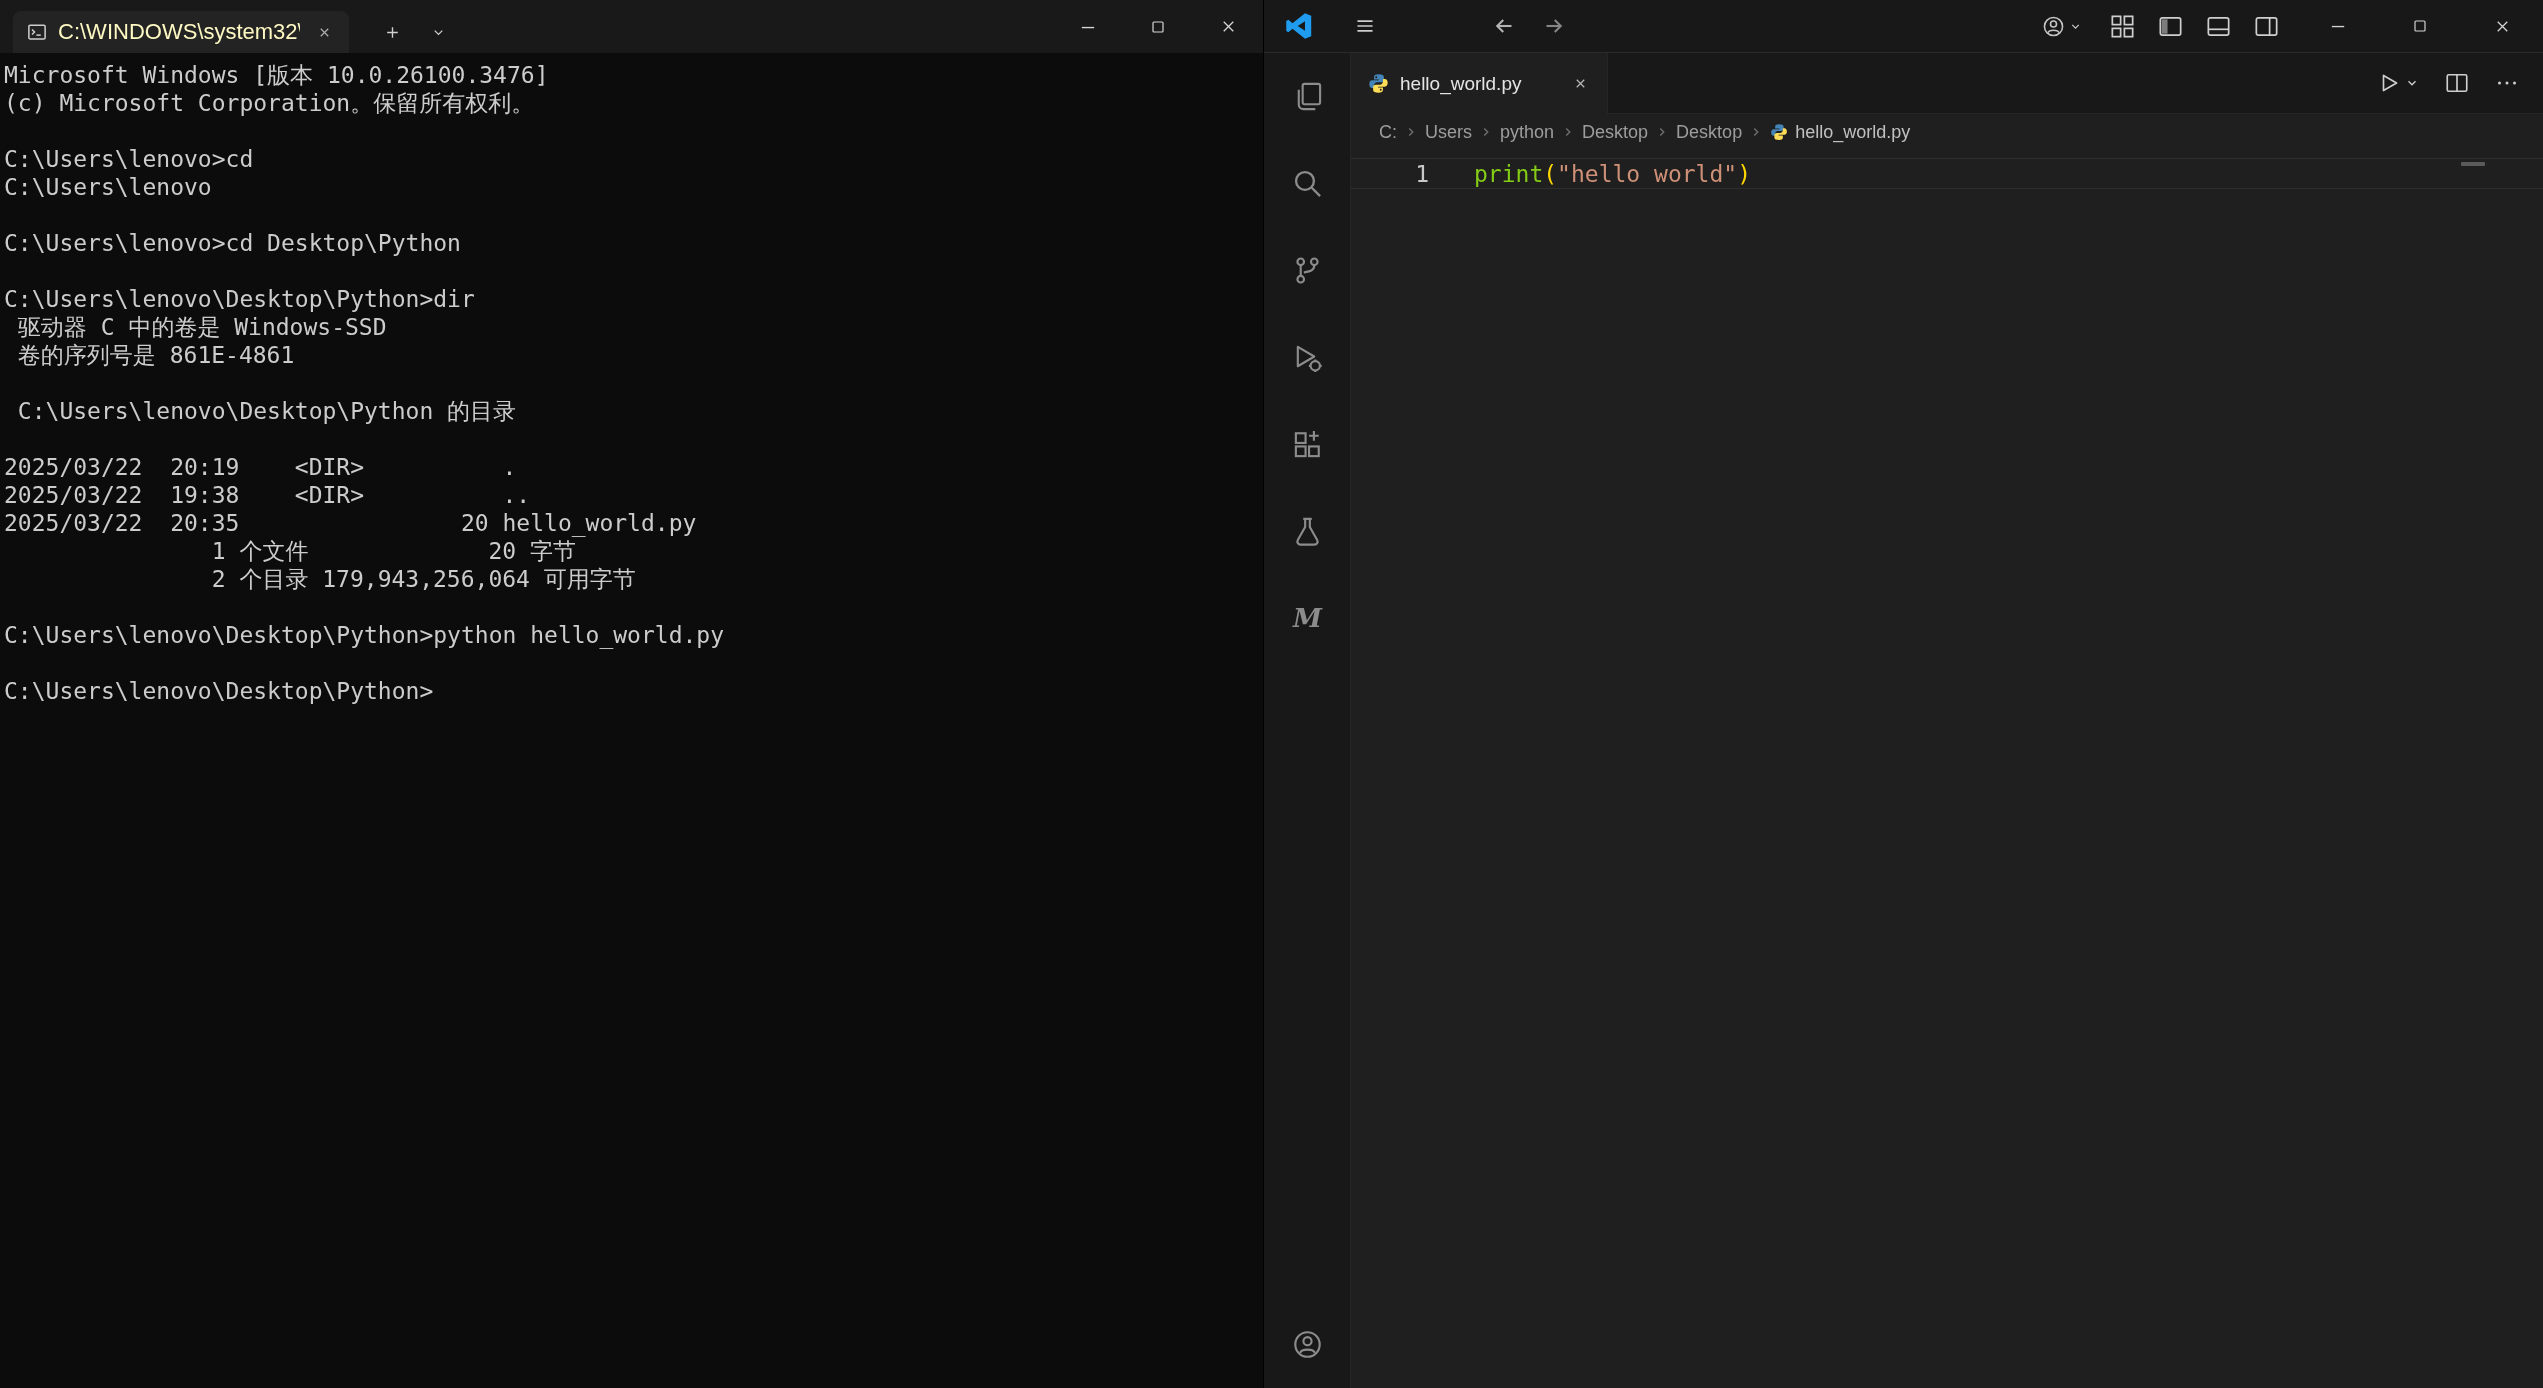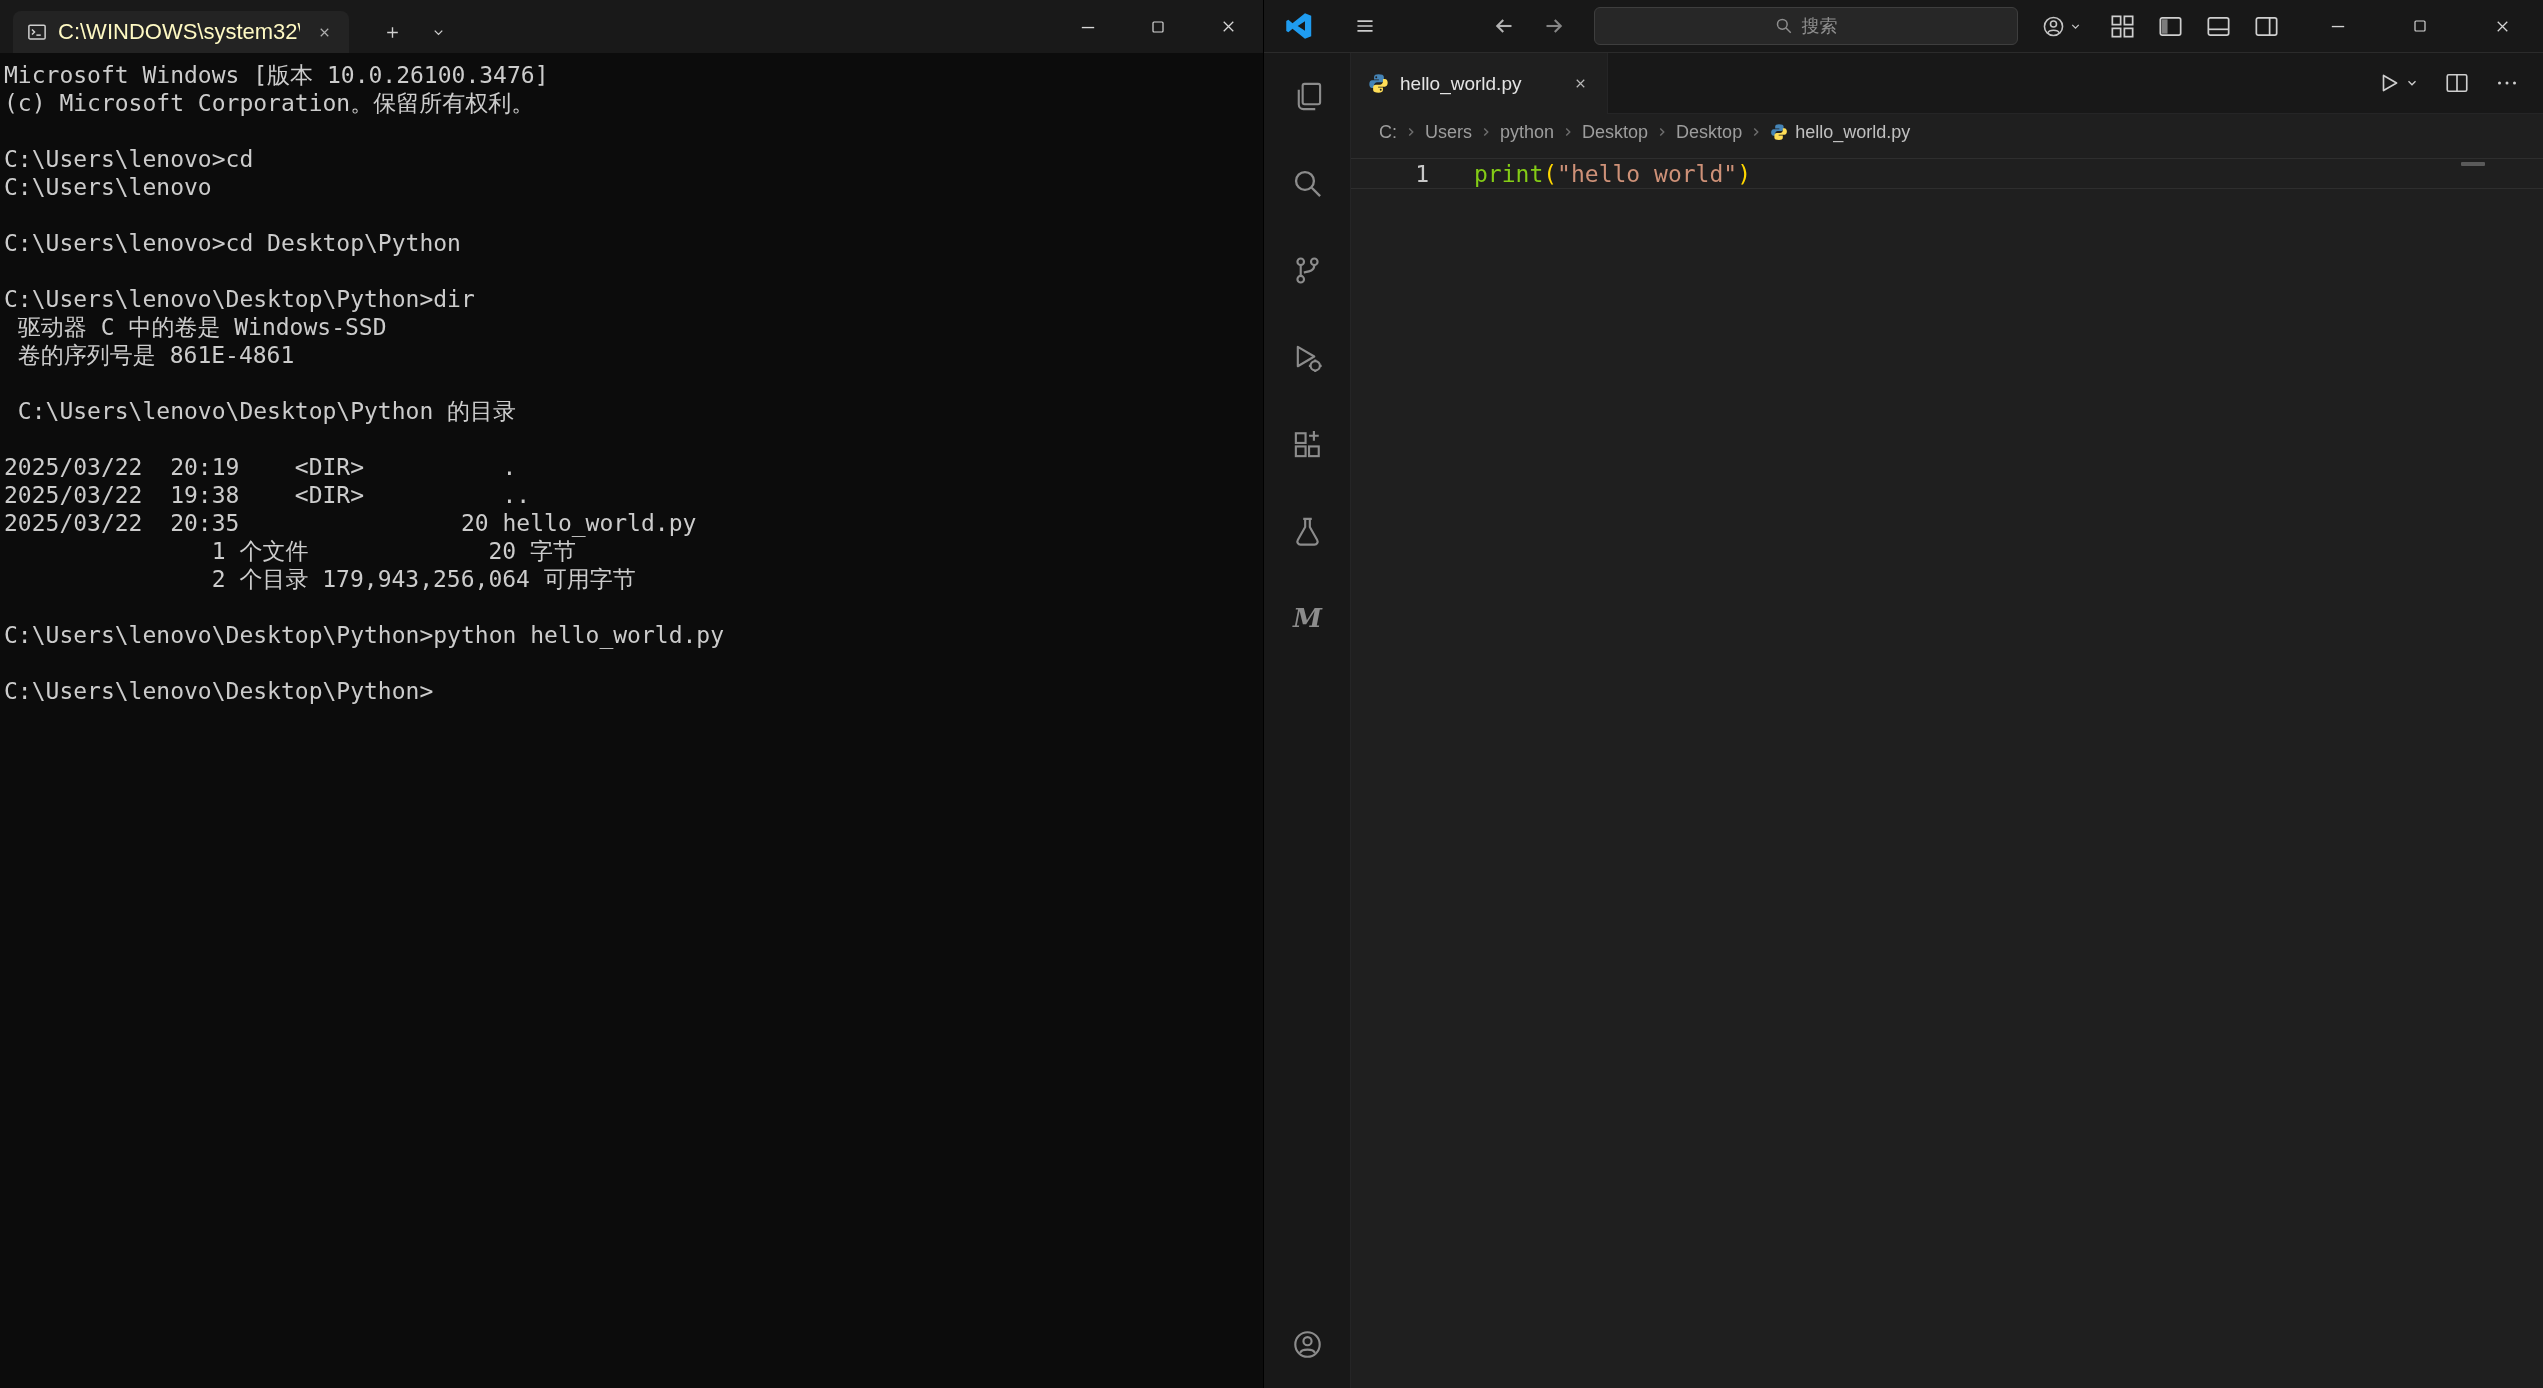--- a/index.html
+++ b/index.html
@@ -180,27 +180,20 @@
               <path d="M7.5 4L3.5 8l4 4"></path>
             </svg>
         </span>
         <span class="icon-btn nav-arrow nav-fwd">
           <svg width="24" height="24" viewBox="0 0 16 16" fill="none" stroke="currentColor" stroke-width="1.4">
               <path d="M3 8h9.5"></path>
               <path d="M8.5 4l4 4-4 4"></path>
             </svg>
         </span>
       </div>
-      <div class="vsc-search">
-        <svg viewBox="0 0 16 16" fill="none" stroke="currentColor" stroke-width="1.3">
-          <circle cx="6.5" cy="6.5" r="4.3"></circle>
-            <path d="M9.8 9.8L14 14"></path>
-        </svg>
-        <span>搜索</span>
-      </div>
       <div class="titlebar-spacer"></div>
       <span class="profile-btn">
         <svg class="person" viewBox="0 0 16 16" fill="none" stroke="currentColor" stroke-width="1.1">
           <circle cx="8" cy="8" r="6.3"></circle>
             <circle cx="8" cy="6.3" r="2.1"></circle>
             <path d="M4.2 12.3c.7-2.2 6.9-2.2 7.6 0"></path>
         </svg>
         <svg class="chev" viewBox="0 0 16 16" fill="none" stroke="currentColor" stroke-width="1.6">
             <path d="M4 6l4 4 4-4"></path>
           </svg>

